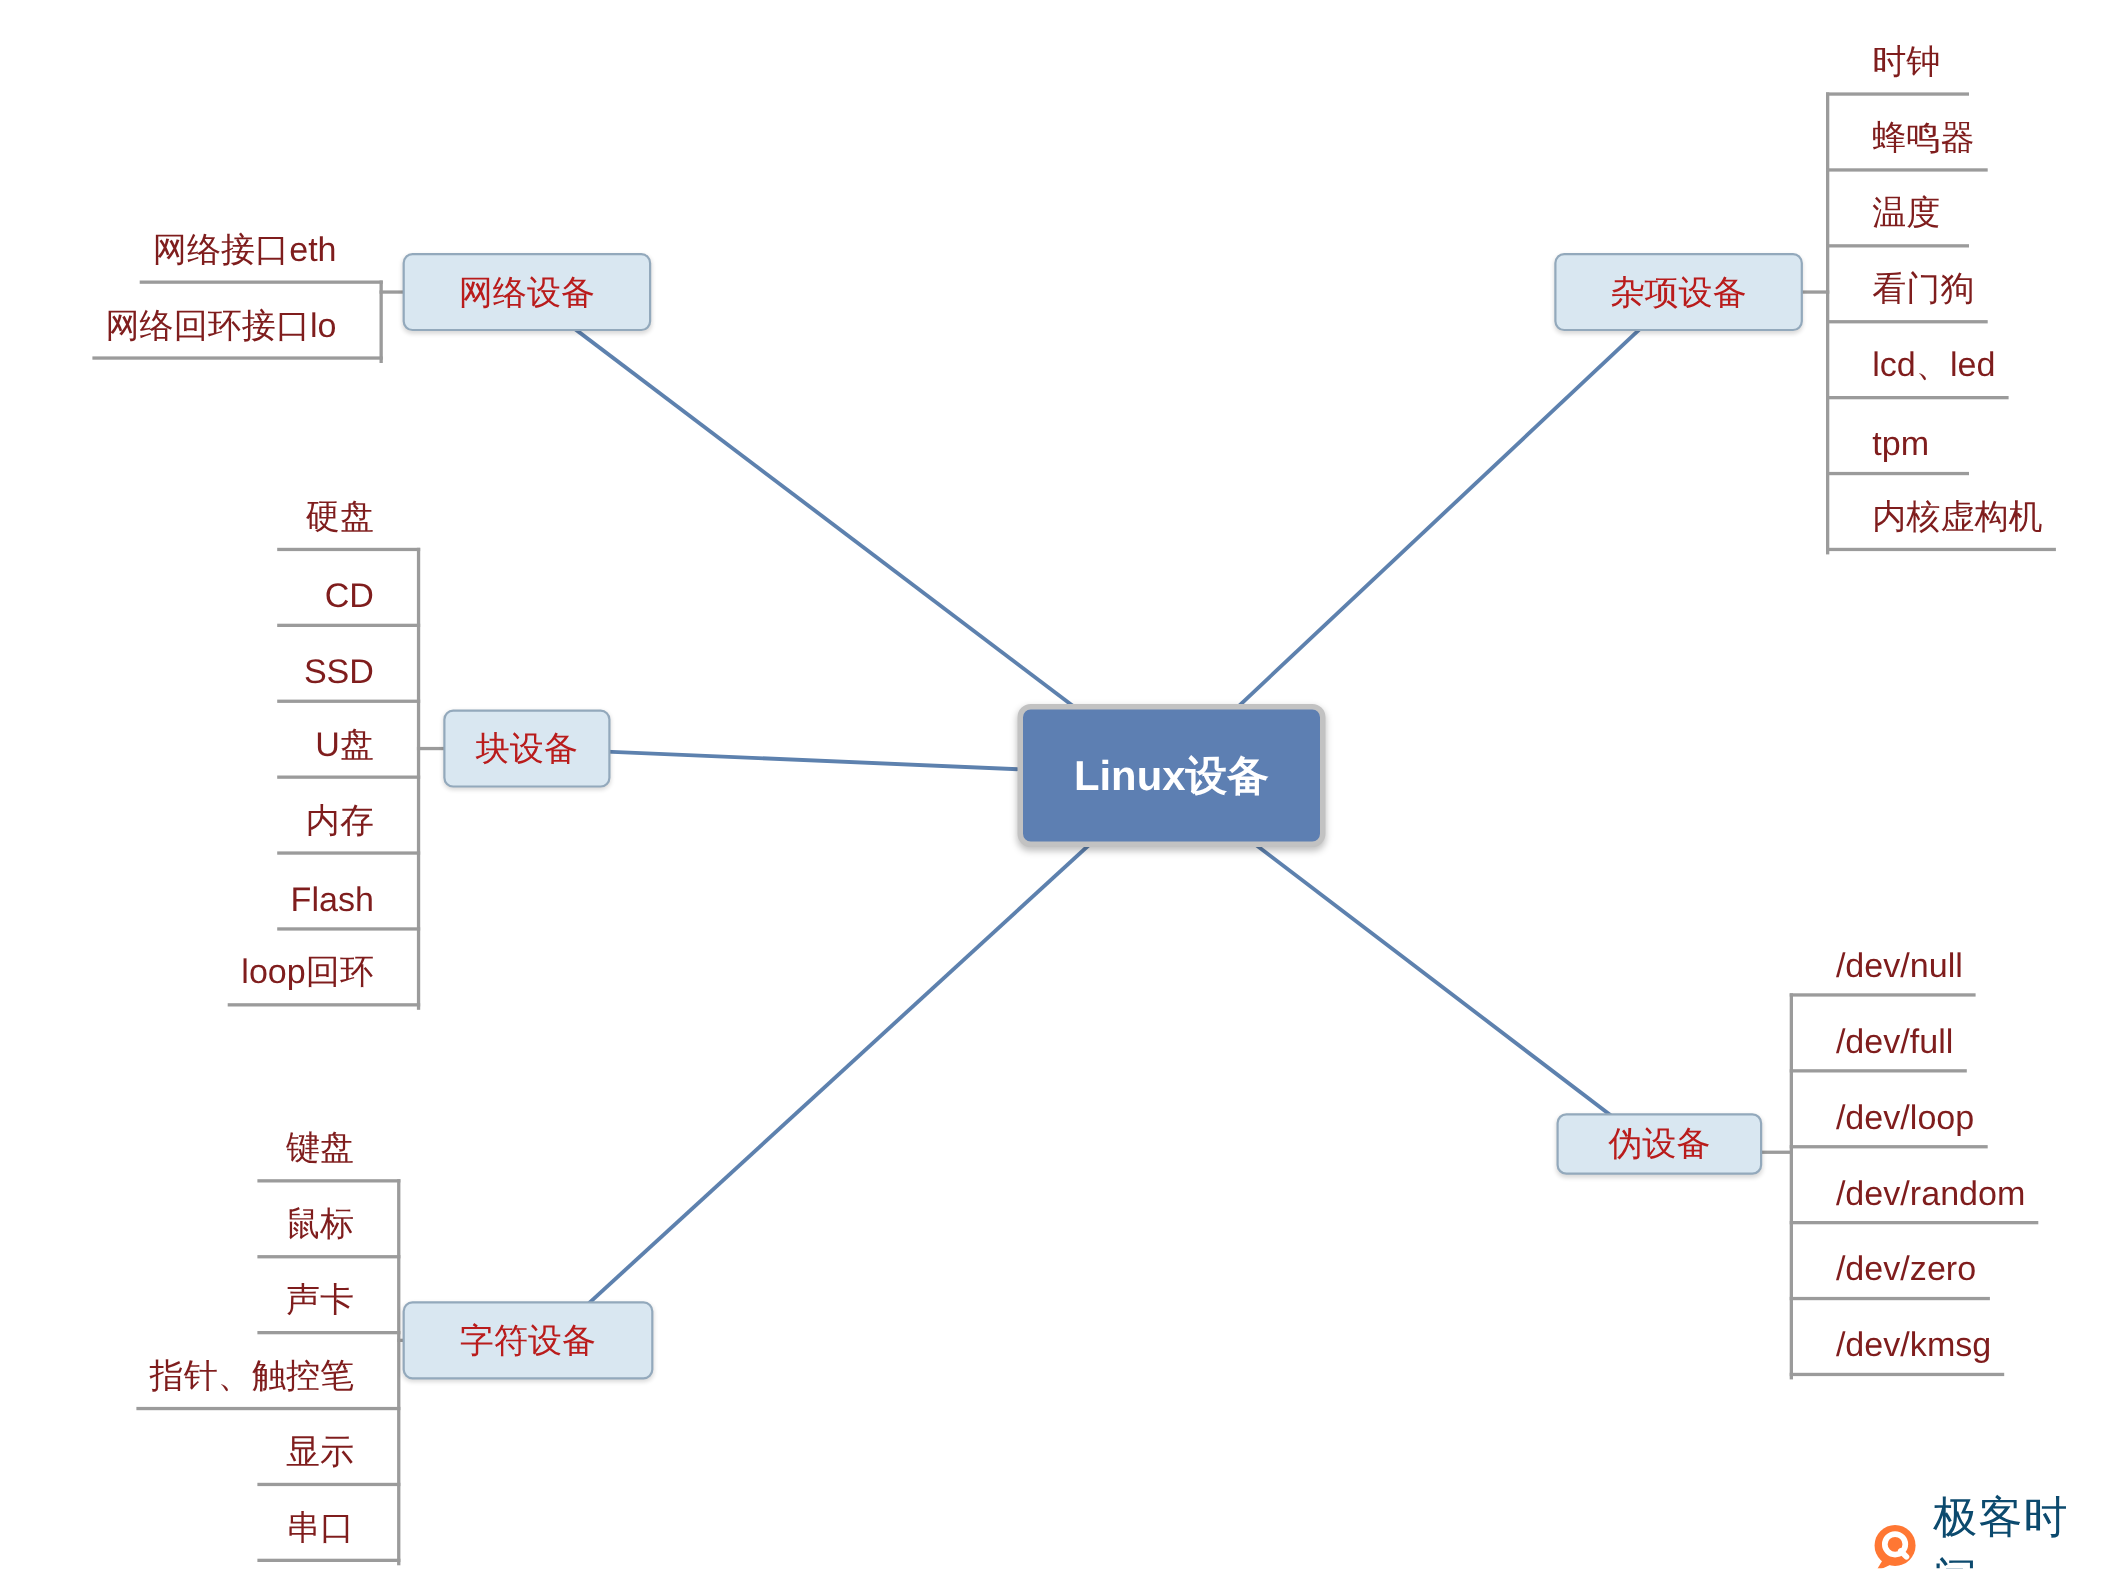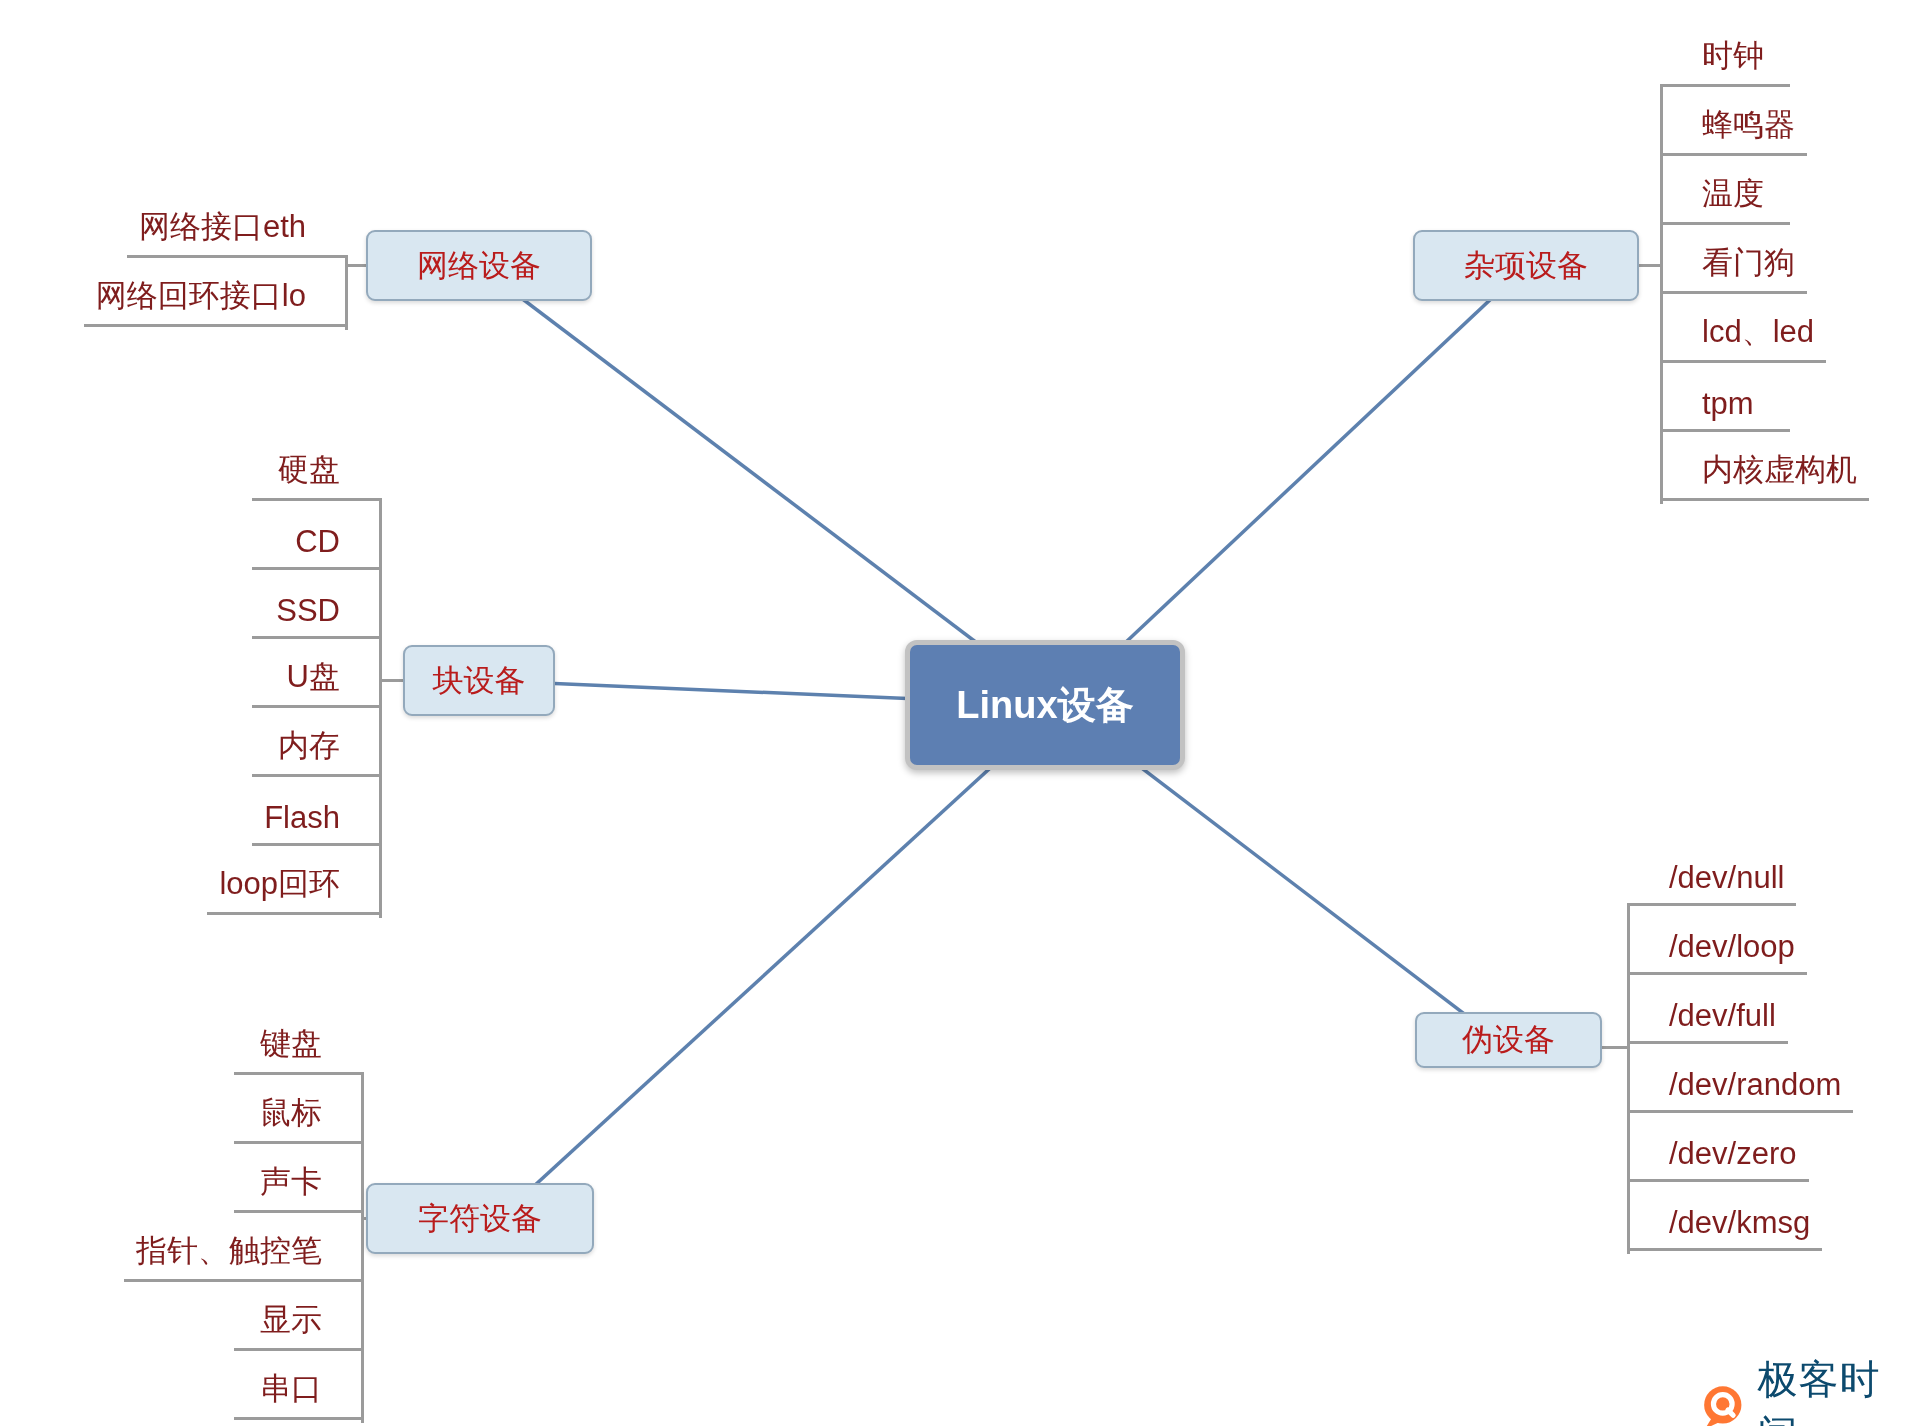--- a/index.html
+++ b/index.html
@@ -5,21 +5,21 @@
   html,body{margin:0;padding:0;background:#ffffff;}
   .canvas{
     position:relative;width:1920px;height:1426px;background:#ffffff;
     font-family:"Liberation Sans",sans-serif;overflow:hidden;
   }
   svg.edges{position:absolute;left:0;top:0;width:1920px;height:1426px;}
   svg.edges line{stroke:#5d81ae;stroke-width:3.5;}
 
   .node{position:absolute;box-sizing:border-box;display:flex;align-items:center;justify-content:center;white-space:nowrap;}
   .center-node{
-    left:905px;top:640px;width:280px;height:130px;
+    left:925px;top:640px;width:280px;height:130px;
     background:#5d7fb2;border:5px solid #c2c2c2;border-radius:12px;
     color:#ffffff;font-size:38px;font-weight:bold;
     box-shadow:0 3px 7px rgba(0,0,0,.25);
   }
   .branch-node{
     background:#d9e7f1;border:2px solid #93a9bc;border-radius:9px;
     color:#b91c1c;font-size:31px;
     box-shadow:0 2px 4px rgba(0,0,0,.15);
   }
   #branch-network-box{left:366px;top:230px;width:226px;height:71px;}
@@ -163,24 +163,24 @@
       </div>
       <div class="leaf">
         <span class="leaf-text">内核虚构机</span>
       </div>
     </div>
   <div class="leaves right" id="leaves-pseudo">
       <div class="leaf">
         <span class="leaf-text">/dev/null</span>
       </div>
       <div class="leaf">
+        <span class="leaf-text">/dev/full</span>
+      </div>
+      <div class="leaf">
         <span class="leaf-text">/dev/loop</span>
-      </div>
-      <div class="leaf">
-        <span class="leaf-text">/dev/full</span>
       </div>
       <div class="leaf">
         <span class="leaf-text">/dev/random</span>
       </div>
       <div class="leaf">
         <span class="leaf-text">/dev/zero</span>
       </div>
       <div class="leaf">
         <span class="leaf-text">/dev/kmsg</span>
       </div>

